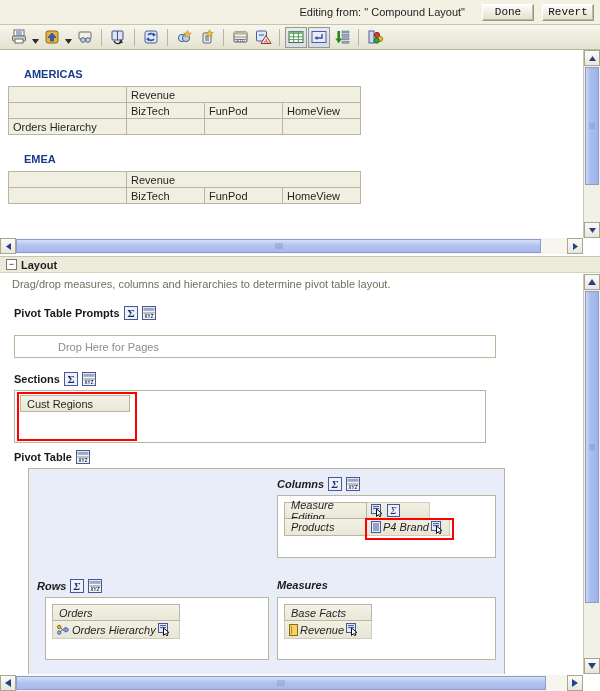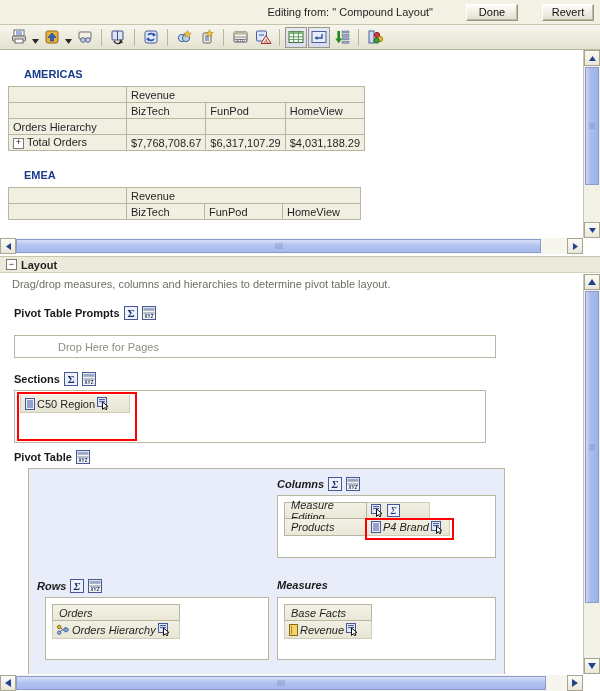--- a/index.html
+++ b/index.html
@@ -21,22 +21,22 @@
     display:flex;align-items:center;justify-content:flex-end;
     box-sizing:border-box;padding-right:6px;
   }
   .editbar .efrom{font-size:11px;color:#1f1f1f;margin-right:9px;white-space:nowrap;}
   .btn3d{
     height:17px;min-width:52px;
     background:linear-gradient(180deg,#fdfdfa 0%,#eeece0 55%,#e2dfcd 100%);
     border:1px solid #9a9782;
     border-top-color:#ffffff;border-left-color:#ffffff;
     box-shadow:inset -1px -1px 0 #bdbaa4;
-    font-size:11px;font-family:Liberation Sans, sans-serif;
-    color:#111;cursor:pointer;margin-left:24px;
+    font-size:11px;font-family:Liberation Mono, monospace;
+    color:#111;cursor:pointer;margin-left:8px;
     display:flex;align-items:center;justify-content:center;
     box-sizing:border-box;
   }
 
   
   .toolbar{
     position:absolute;left:0;top:25px;width:600px;height:25px;
     background:linear-gradient(180deg,#f7f6ee 0%,#eceadb 60%,#e3e1cf 100%);
     border-bottom:1px solid #b9b6a0;
     box-sizing:border-box;
@@ -366,28 +366,20 @@
           <td class="hdr" style="width:78px">BizTech</td>
           <td class="hdr" style="width:78px">FunPod</td>
           <td class="hdr" style="width:78px">HomeView</td>
         </tr>
         <tr>
           <td class="rowhdr">Orders Hierarchy</td>
           <td class="val">&nbsp;</td>
           <td class="val">&nbsp;</td>
           <td class="val">&nbsp;</td>
         </tr>
-        <tr>
-          <td class="rowhdr">
-            <span class="expander">+</span><span>Total Orders</span>
-          </td>
-          <td class="val">$7,768,708.67</td>
-          <td class="val">$6,317,107.29</td>
-          <td class="val">$4,031,188.29</td>
-        </tr>
       </tbody>
         </table>
 
       <div style="height:18px;"></div>
       <div class="sectlabel">EMEA</div>
 
       <table class="pivot">
         <tbody>
             <tr>
           <td class="blankcorner" style="width:118px">&nbsp;</td>
@@ -490,40 +482,21 @@
               <rect x="0.5" y="0.5" width="13" height="13" fill="#f6f5ec" stroke="#44589a"></rect>
               <rect x="1.5" y="1.8" width="11" height="3" fill="#9aa8c8"></rect>
               <line x1="1.5" y1="7" x2="12.5" y2="7" stroke="#7a86a8"></line>
               <text x="7" y="12" font-size="4.6" text-anchor="middle" fill="#1a2e6a" font-family="Liberation Sans">XYZ</text>
             </svg>
         </span>
       </div>
 
       <div class="dropzone" style="position:absolute;left:14px;top:116px;width:472px;height:53px;">
         <div style="position:absolute;left:5px;top:4px;width:110px;">
-          <div class="chip-item">
-            <span class="ico">
-              <svg width="10" height="12" viewBox="0 0 10 12">
-                  <rect x="0.5" y="0.5" width="9" height="11" fill="#e7ecf9" stroke="#44589a"></rect>
-                  <line x1="2" y1="3" x2="8" y2="3" stroke="#44589a"></line>
-                  <line x1="2" y1="5" x2="8" y2="5" stroke="#44589a"></line>
-                  <line x1="2" y1="7" x2="8" y2="7" stroke="#44589a"></line>
-                  <line x1="2" y1="9" x2="8" y2="9" stroke="#44589a"></line>
-                </svg>
-            </span>
-            <span>C50  Region</span>
-            <span class="ico">
-              <svg width="14" height="13" viewBox="0 0 14 13">
-                <rect x="0.5" y="0.5" width="9" height="9" fill="#dfe7f8" stroke="#44589a"></rect>
-                <line x1="2" y1="2.6" x2="8" y2="2.6" stroke="#44589a"></line>
-                <line x1="2" y1="4.6" x2="8" y2="4.6" stroke="#44589a"></line>
-                <polygon points="5.5,5 5.5,12.5 7.4,10.6 8.6,12.8 10,12 8.8,10 11,9.6" fill="#ffffff" stroke="#111"></polygon>
-              </svg>
-            </span>
-          </div>
+          <div class="chip-head">Cust Regions</div>
         </div>
       </div>
       <div class="redbox" style="left:17px;top:118px;width:120px;height:49px;"></div>
 
       <div class="fieldlabel" style="position:absolute;left:14px;top:176px;">
         <span>Pivot Table</span>
         <span class="ico">
           <svg width="14" height="14" viewBox="0 0 14 14">
               <rect x="0.5" y="0.5" width="13" height="13" fill="#f6f5ec" stroke="#44589a"></rect>
               <rect x="1.5" y="1.8" width="11" height="3" fill="#9aa8c8"></rect>

